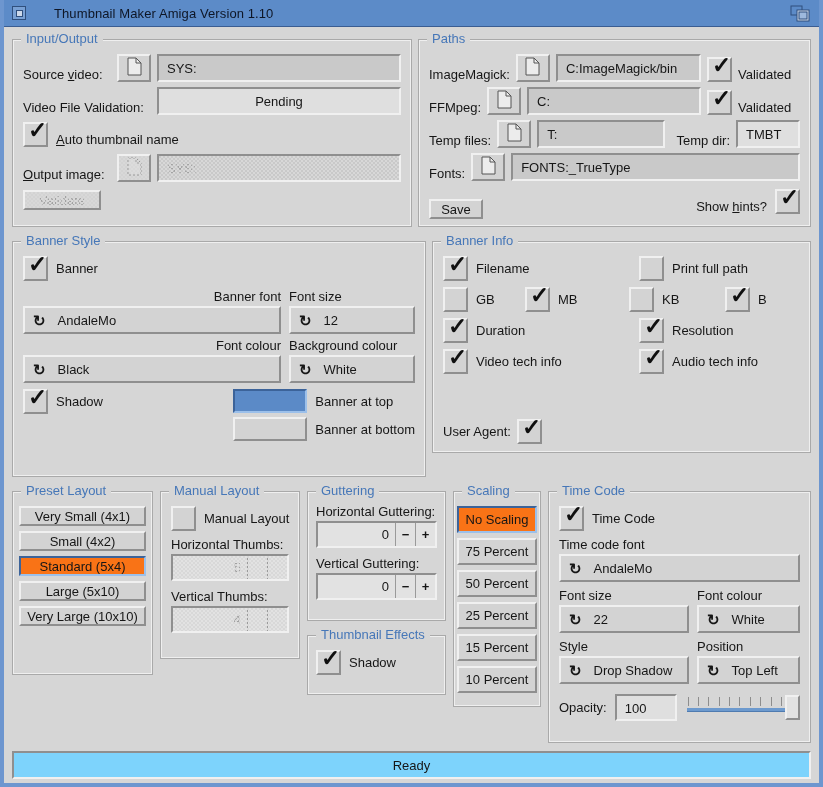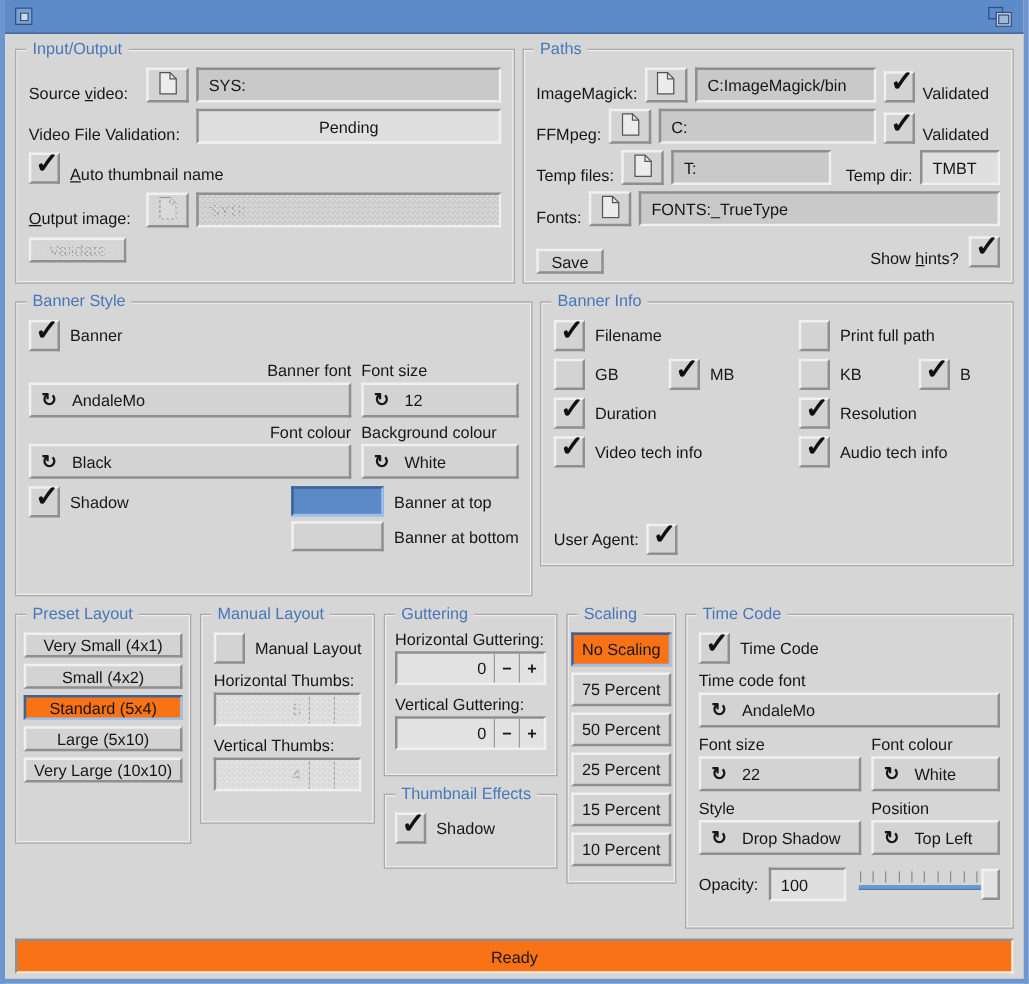--- a/index.html
+++ b/index.html
@@ -68,21 +68,21 @@
   .g-preset { width:141px; height:184px; padding:14px 6px 6px 6px; }
   .g-manual { width:140px; height:168px; }
   .gutcol { width:139px; display:flex; flex-direction:column; gap:14px; }
   .g-gutter { height:130px; padding:12px 8px 6px 8px; }
   .g-effects { height:60px; padding:14px 8px 18px 8px; }
   .g-scaling { width:88px; height:216px; padding:14px 3px 6px 3px; }
   .g-tcode { flex:1; height:252px; }
 
   .g-io .row, .g-paths .row { margin-bottom:5px;align-items:flex-end; }
   .vfield { flex:1; }
-  .statusbar { margin-top:8px; height:28px; display:flex; align-items:center; justify-content:center; background:#f97316; }
+  .statusbar { margin-top:8px; height:28px; display:flex; align-items:center; justify-content:center; background:#7dd3fc; }
   .footer { display:flex; justify-content:space-between; align-items:center; margin-top:6px; }
 
   .preset-btn { width:100%; margin-bottom:5px; }
   .scale-btn { width:100%; margin-bottom:5px; height:27px; padding:0 2px; }
   .sel { background:#f97316; border-color:#3c6399 #9cc0ea #9cc0ea #3c6399; }
 
   .mx-box { width:74px; height:24px; display:inline-block; flex:0 0 auto; }
 
   
   .tc2 { display:flex; gap:8px; }
@@ -99,20 +99,21 @@
   .mb2{margin-bottom:2px;} .mb4{margin-bottom:4px;} .mb6{margin-bottom:6px;} .mb8{margin-bottom:8px;} .mt8{margin-top:8px;} .mt10{margin-top:10px;}
   .gap6{gap:6px;} .gap8{gap:8px;}
 </style>
 </head>
 <body>
 
 <div class="win">
 
   <div class="titlebar">
     <span class="close-gadget"></span>
+    <span class="title">Thumbnail Maker Amiga Version 1.10</span>
     <span class="tb-spacer"></span>
     <span class="depth-gadget">
       <svg width="20" height="17" viewBox="0 0 20 17">
         <rect x="1" y="1" width="11" height="9" fill="#5c8bc8" stroke="#2f4f7d"></rect>
         <rect x="7" y="5" width="12" height="11" fill="#cdd9ea" stroke="#2f4f7d"></rect>
         <rect x="9" y="7" width="8" height="7" fill="#9db9dd" stroke="#2f4f7d"></rect>
       </svg>
     </span>
   </div>
 
@@ -289,21 +290,21 @@
             <span class="cb raised checked"></span>
             <span class="lbl">Filename</span>
           </span>
           <span class="row gap8">
             <span class="cb raised"></span>
             <span class="lbl">Print full path</span>
           </span>
         </div>
 
         <div class="row mb6">
-          <span class="row gap8" style="width:92px">
+          <span class="row gap8" style="width:82px">
             <span class="cb raised"></span>
             <span class="lbl">GB</span>
           </span>
           <span class="row gap8" style="width:104px">
             <span class="cb raised checked"></span>
             <span class="lbl">MB</span>
           </span>
           <span class="row gap8" style="width:96px">
             <span class="cb raised"></span>
             <span class="lbl">KB</span>

